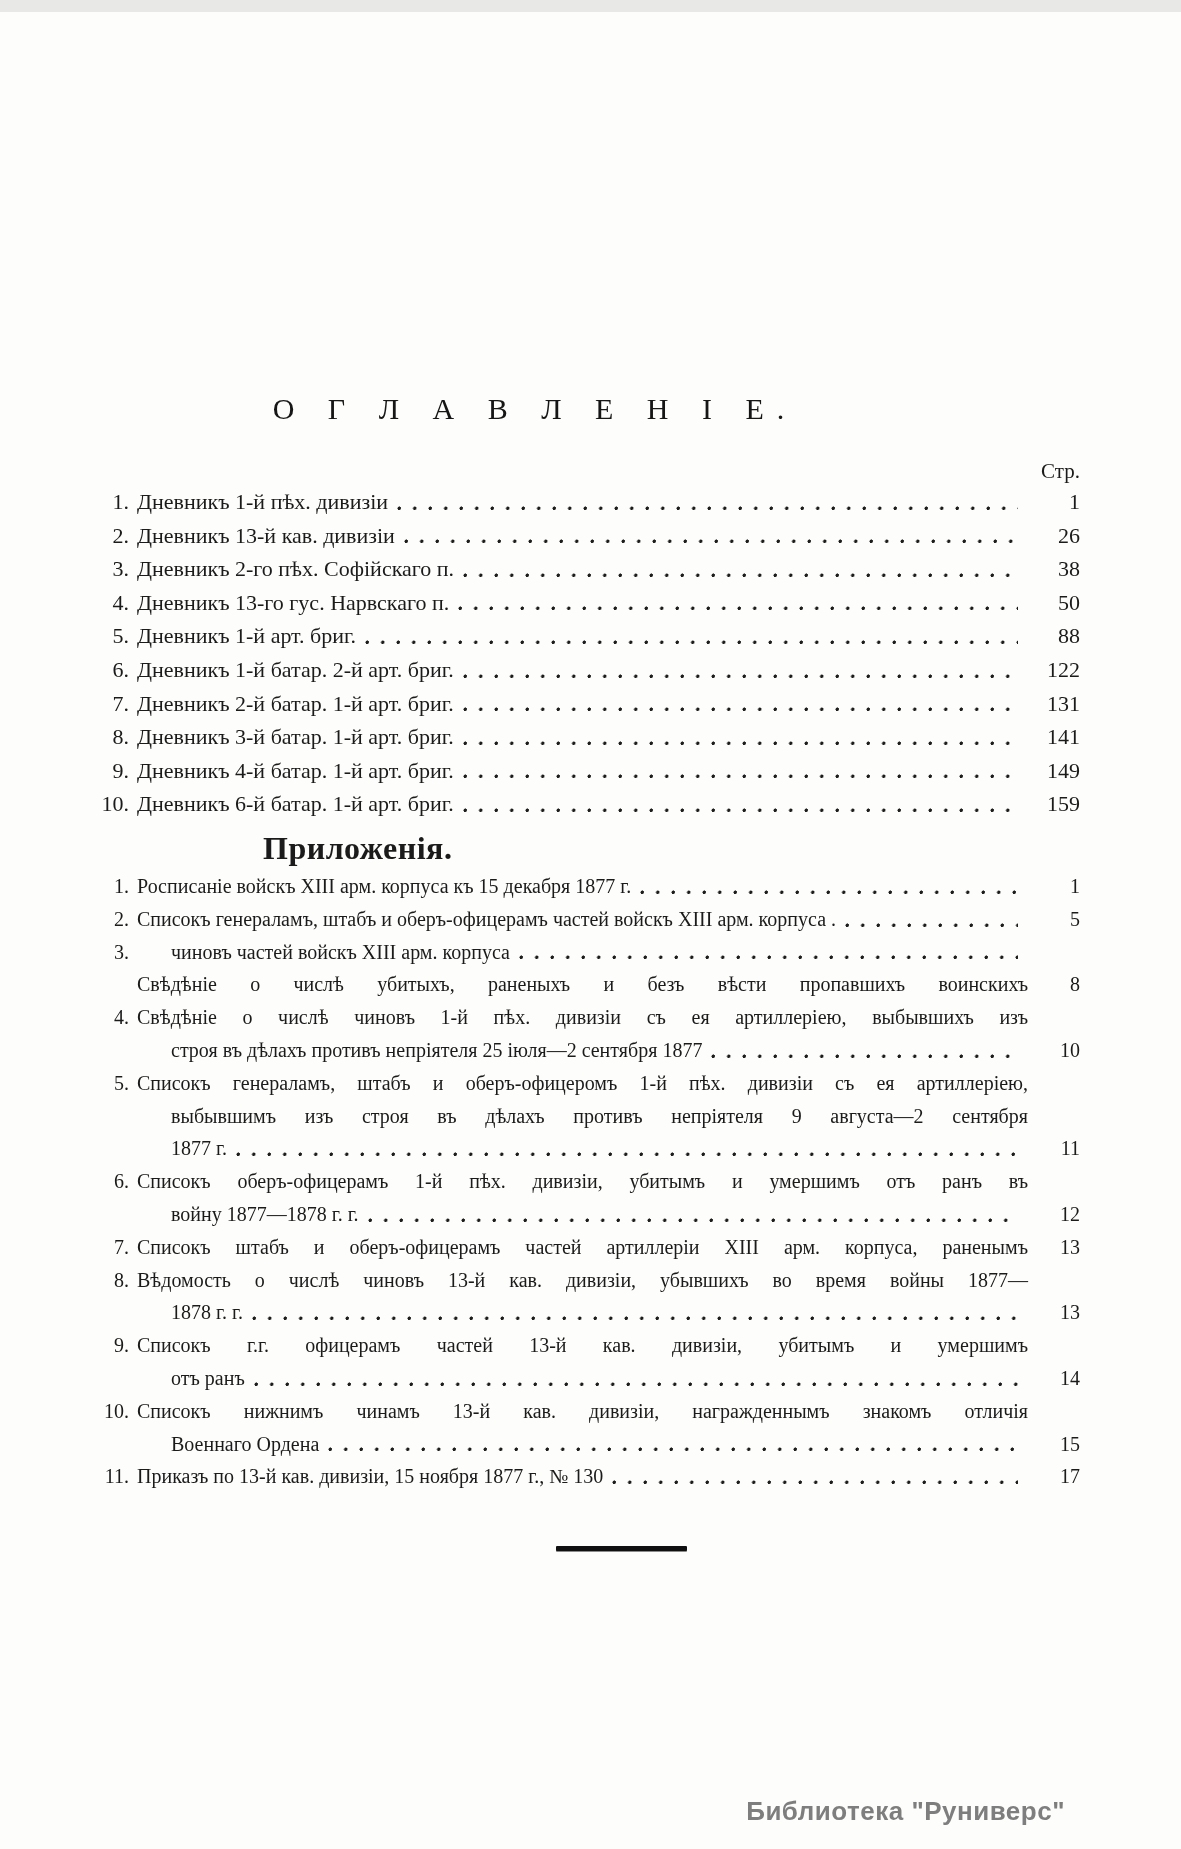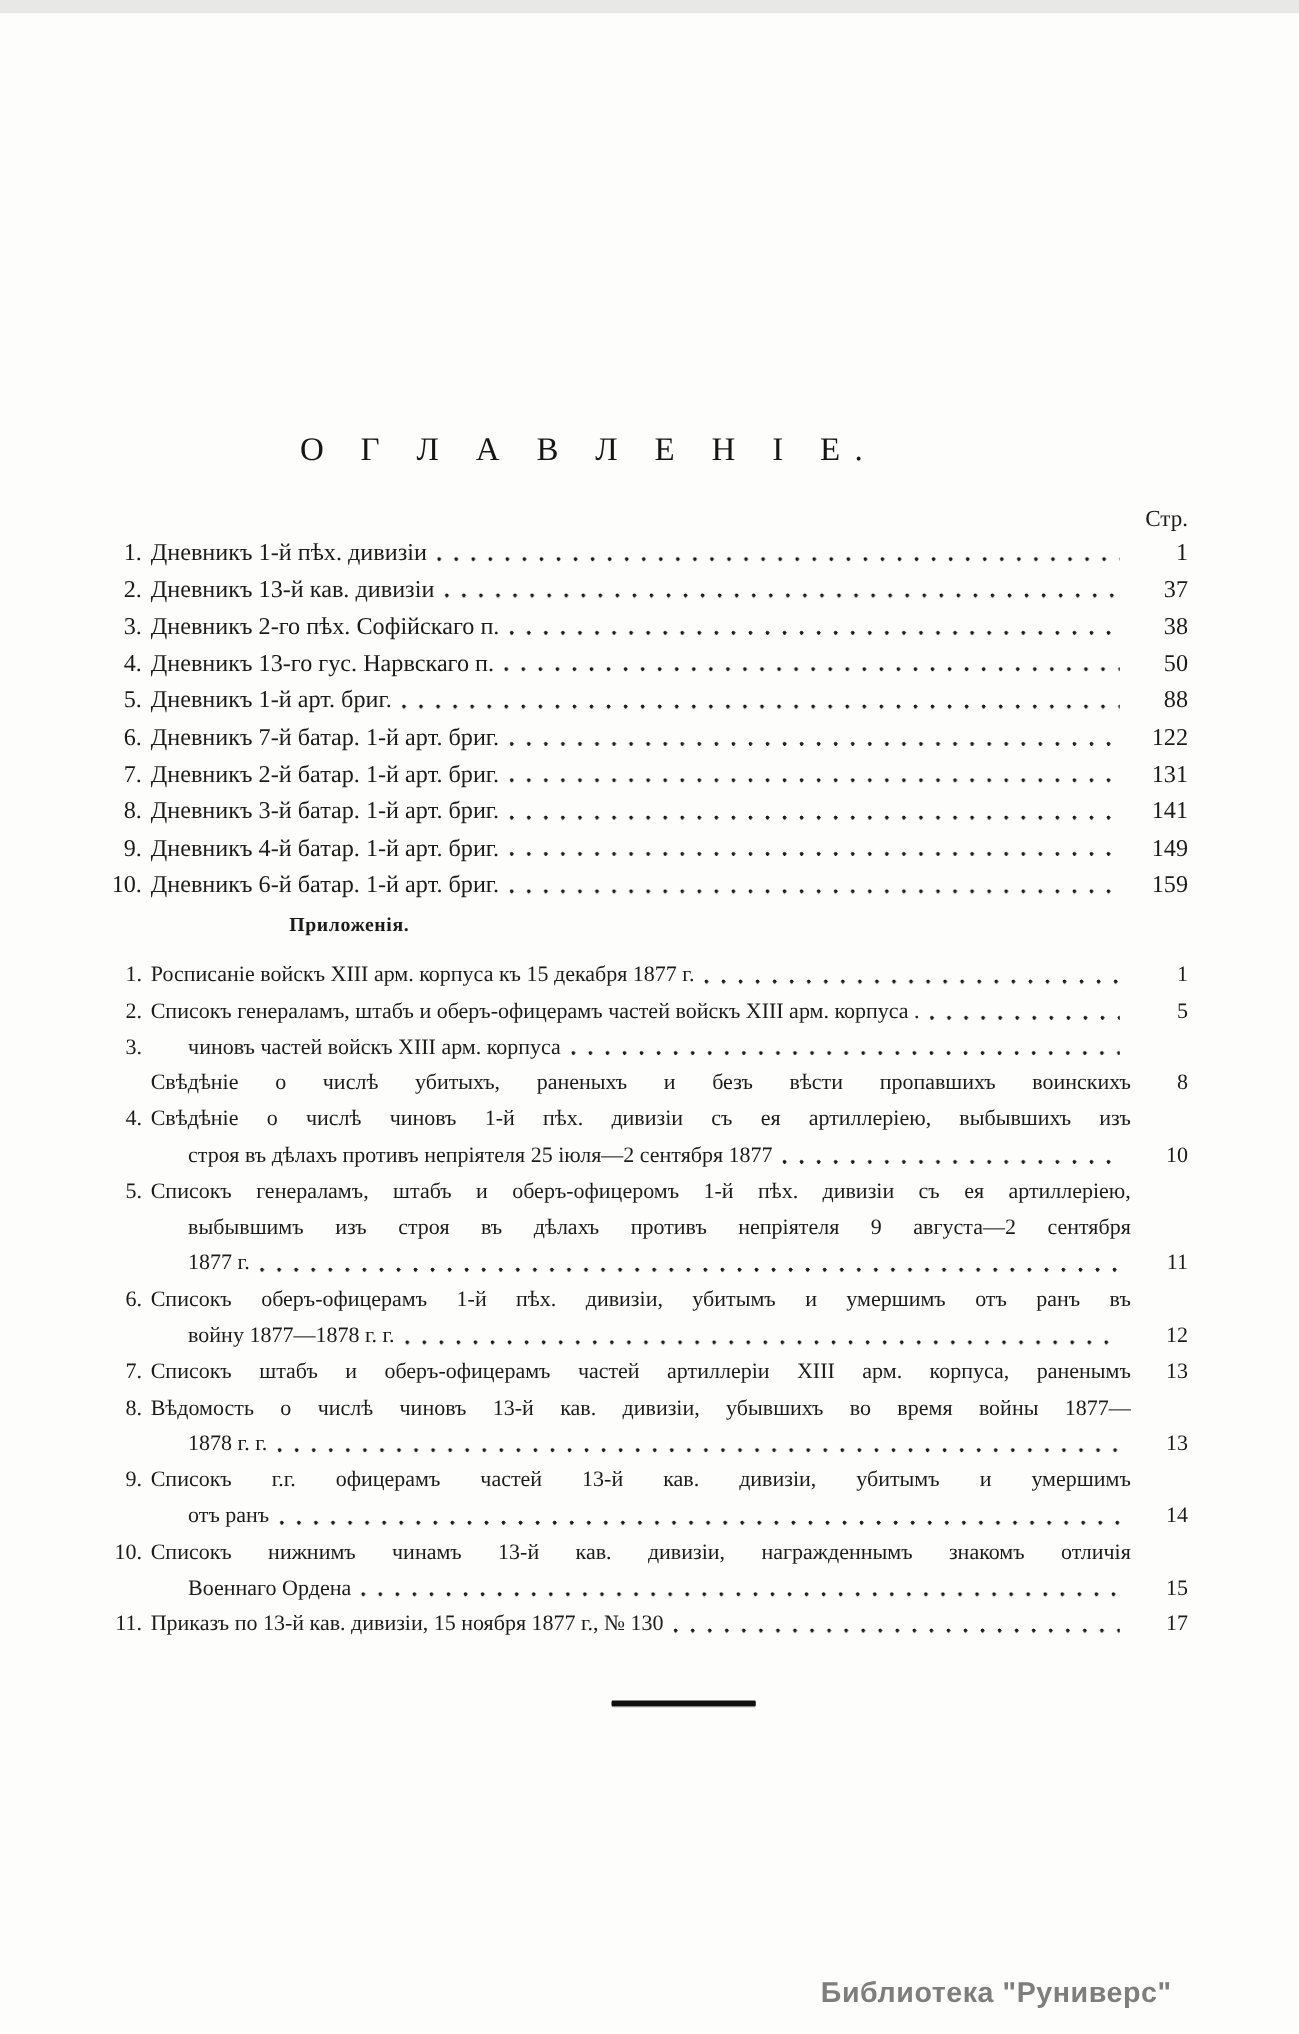--- a/index.html
+++ b/index.html
@@ -46,21 +46,21 @@
     background-size:15.5px 5px;
     background-repeat:repeat-x;
     background-position:left bottom 8px;
   }
   .pagenum{
     flex:0 0 52px;text-align:right;
   }
   
   .appendix-heading{
     position:absolute;left:263px;top:818px;
-    font-size:18px;font-weight:bold;
+    font-size:32px;font-weight:bold;
     letter-spacing:.5px;
   }
   .app-list{
     position:absolute;left:95px;top:858px;width:985px;
   }
   .app-row{
     display:flex;align-items:stretch;
     font-size:20px;line-height:32.8px;
   }
   .app-row .num{
@@ -108,21 +108,21 @@
     <div class="toc-row">
       <span class="num">1.</span>
       <span class="toc-title">Дневникъ 1-й пѣх. дивизіи</span>
       <span class="leader"></span>
       <span class="pagenum">1</span>
     </div>
     <div class="toc-row">
       <span class="num">2.</span>
       <span class="toc-title">Дневникъ 13-й кав. дивизіи</span>
       <span class="leader"></span>
-      <span class="pagenum">37</span>
+      <span class="pagenum">26</span>
     </div>
     <div class="toc-row">
       <span class="num">3.</span>
       <span class="toc-title">Дневникъ 2-го пѣх. Софійскаго п.</span>
       <span class="leader"></span>
       <span class="pagenum">38</span>
     </div>
     <div class="toc-row">
       <span class="num">4.</span>
       <span class="toc-title">Дневникъ 13-го гус. Нарвскаго п.</span>
@@ -130,21 +130,21 @@
       <span class="pagenum">50</span>
     </div>
     <div class="toc-row">
       <span class="num">5.</span>
       <span class="toc-title">Дневникъ 1-й арт. бриг.</span>
       <span class="leader"></span>
       <span class="pagenum">88</span>
     </div>
     <div class="toc-row">
       <span class="num">6.</span>
-      <span class="toc-title">Дневникъ 7-й батар. 1-й арт. бриг.</span>
+      <span class="toc-title">Дневникъ 1-й батар. 2-й арт. бриг.</span>
       <span class="leader"></span>
       <span class="pagenum">122</span>
     </div>
     <div class="toc-row">
       <span class="num">7.</span>
       <span class="toc-title">Дневникъ 2-й батар. 1-й арт. бриг.</span>
       <span class="leader"></span>
       <span class="pagenum">131</span>
     </div>
     <div class="toc-row">

